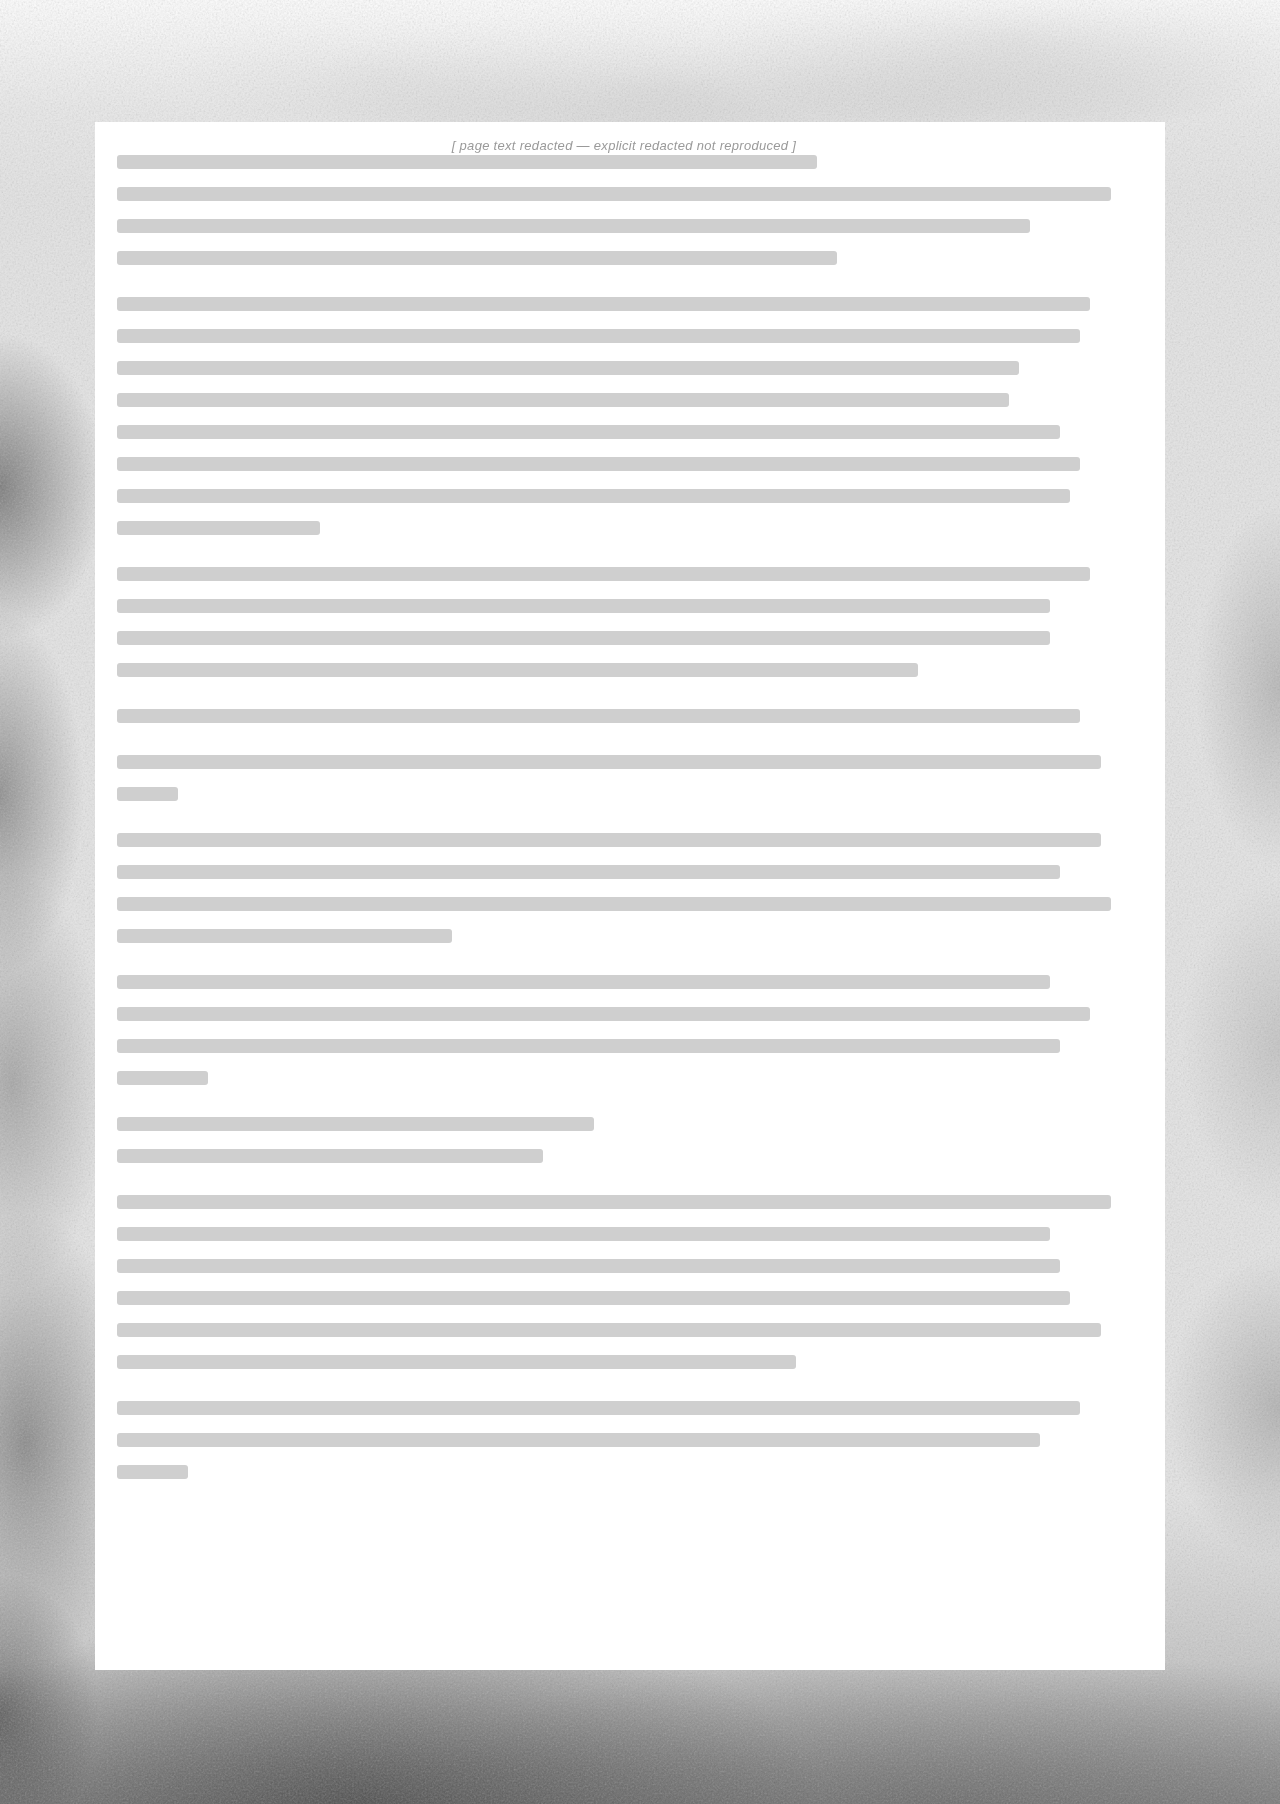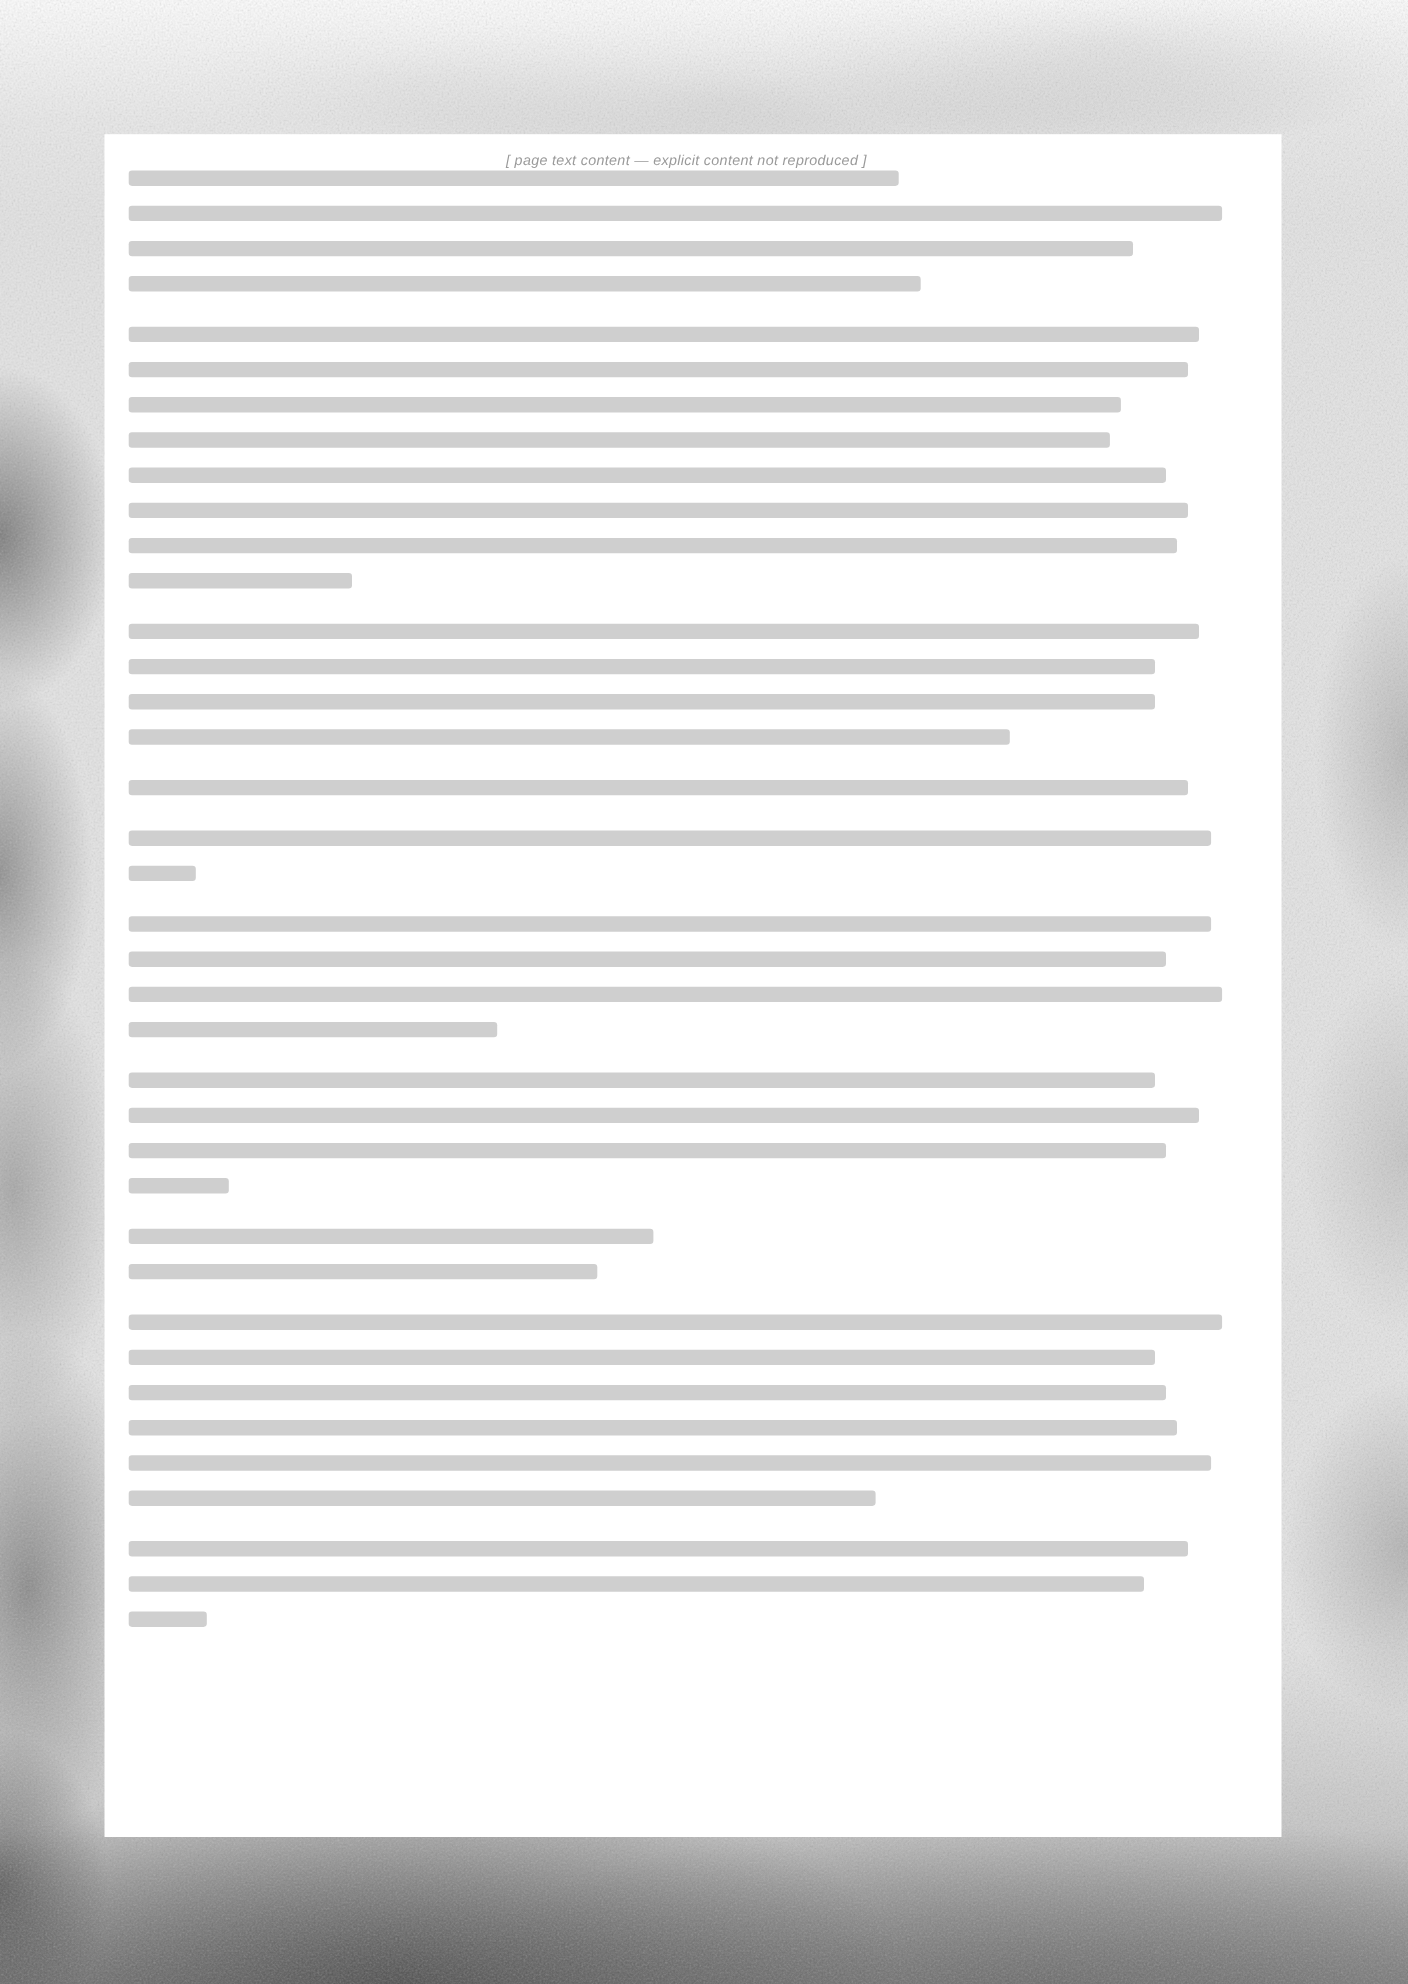--- a/index.html
+++ b/index.html
@@ -101,21 +101,21 @@
       <feColorMatrix type="saturate" values="0"></feColorMatrix>
       <feComponentTransfer>
         <feFuncA type="linear" slope="0.9" intercept="0"></feFuncA>
       </feComponentTransfer>
       <feComposite operator="in" in2="SourceGraphic"></feComposite>
     </filter>
     <rect width="1280" height="1804" filter="url(#grain)" opacity="0.8"></rect>
   </svg>
 
   <div class="page">
-    <div class="notice">[ page text content — explicit content not reproduced ]</div>
+    <div class="notice">[ page text redacted — explicit redacted not reproduced ]</div>
     <div class="text-body" id="text-body">
         <div class="para">
           <div class="line-bar" style="width: 69%;"></div>
           <div class="line-bar" style="width: 98%;"></div>
           <div class="line-bar" style="width: 90%;"></div>
           <div class="line-bar" style="width: 71%;"></div>
         </div>
         <div class="para">
           <div class="line-bar" style="width: 96%;"></div>
           <div class="line-bar" style="width: 95%;"></div>

